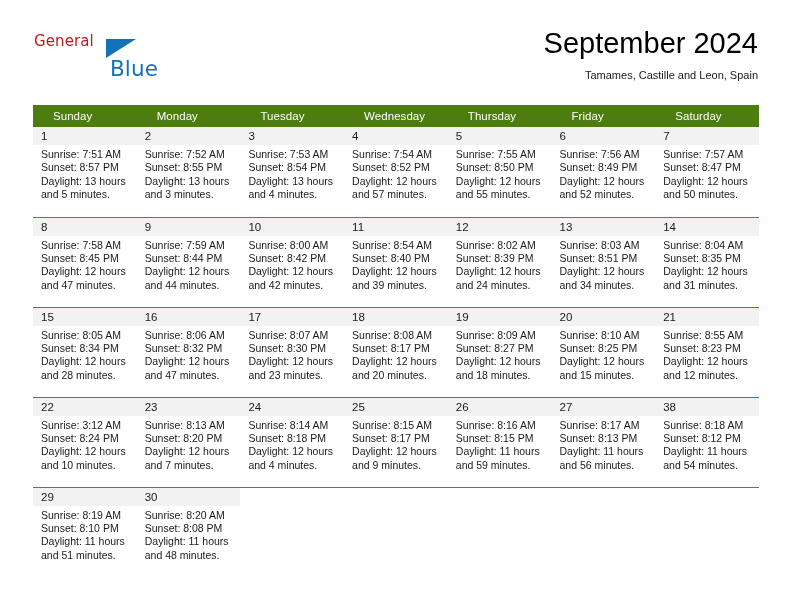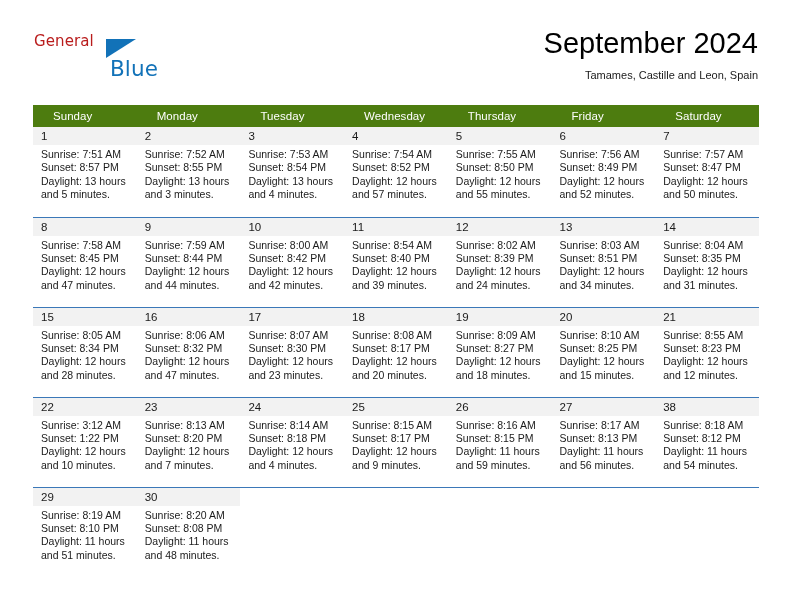--- a/index.html
+++ b/index.html
@@ -425,21 +425,21 @@
             </div>
           </td>
       </tr>
 
       <tr>
         <td>
             <div class="cell-inner">
               <div class="daynum-band">22</div>
               <div class="cell-lines">
                 <div>Sunrise: 3:12 AM</div>
-                <div>Sunset: 1:22 PM</div>
+                <div>Sunset: 8:24 PM</div>
                 <div>Daylight: 12 hours</div>
                 <div>and 10 minutes.</div>
               </div>
             </div>
           </td>
         <td>
             <div class="cell-inner">
               <div class="daynum-band">23</div>
               <div class="cell-lines">
                 <div>Sunrise: 8:13 AM</div>

